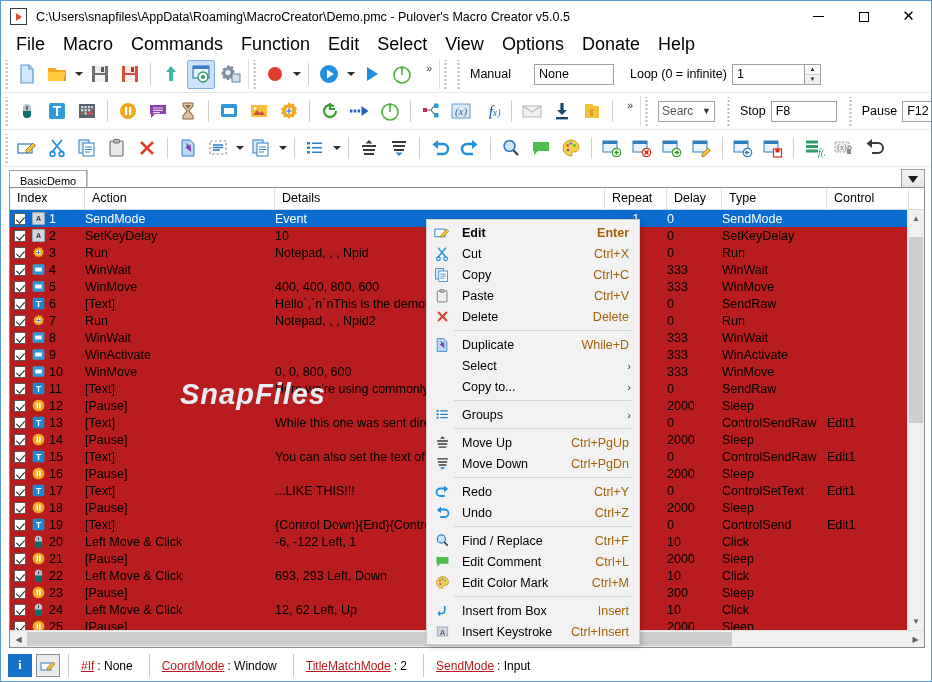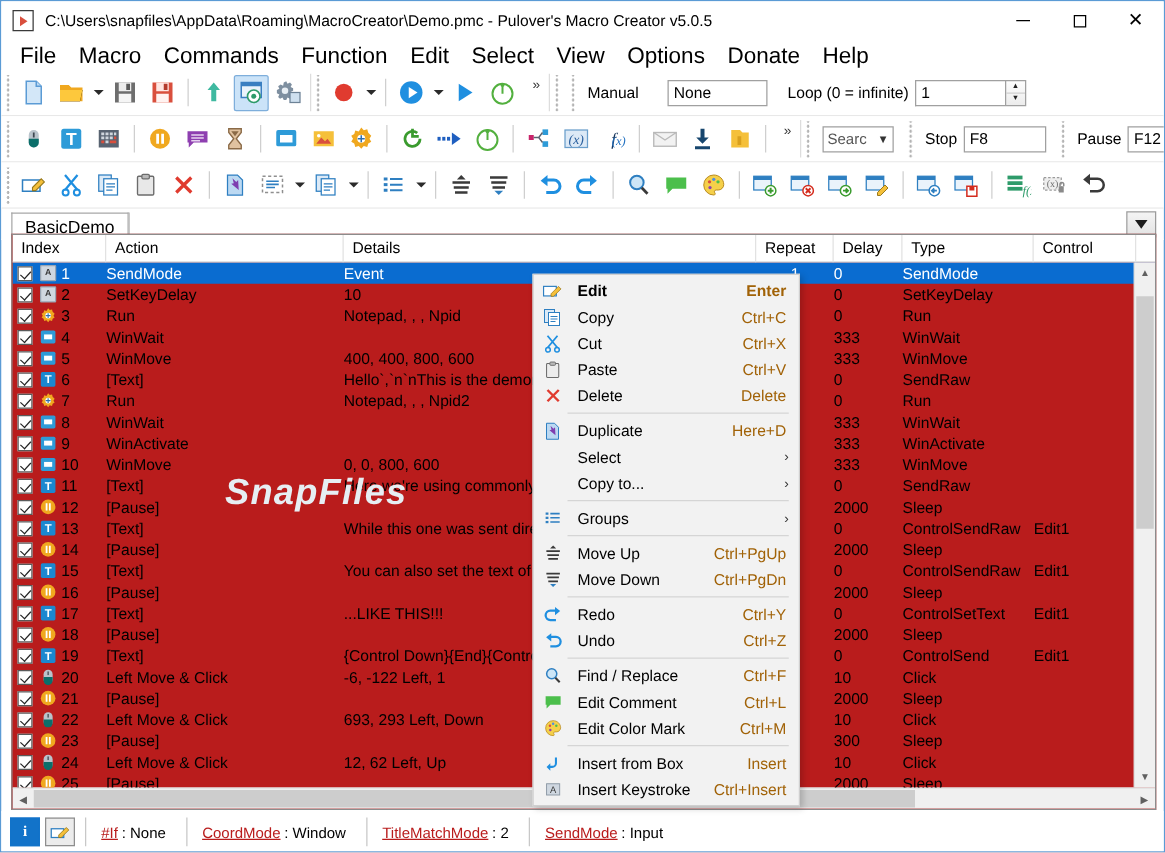--- a/index.html
+++ b/index.html
@@ -193,21 +193,21 @@
     align-items: flex-end;
     padding-left: 8px;
     background: #ffffff;
     position: relative;
     border-bottom: 1px solid #ffffff;
   }
   .tab {
     height: 21px;
     padding: 0 10px;
     display: flex; align-items: center;
-    font-size: 14px;
+    font-size: 11px;
     background: #ffffff;
     border: 1px solid #a8a8a8;
     border-bottom: none;
     color: #000;
   }
   .tab-filler {
     flex: 1;
     height: 21px;
     border-left: 1px solid #c8c8c8;
   }
@@ -1469,43 +1469,43 @@
             <rect x="1" y="4" width="12" height="9" fill="#fff" stroke="#2e7fc1" stroke-width="1.1"></rect>
             <path d="M8 11l7-7 2.4 2.4-7 7H8z" fill="#f5c03a" stroke="#9a7a1c" stroke-width="0.7"></path>
           </svg>
         </span>
         <span class="ctxlabel bold">Edit</span>
         <span class="ctxshort bold">Enter</span>
       </div>
       <div class="ctxitem">
         <span class="ctxicon">
           <svg width="16" height="16" viewBox="0 0 20 20">
+            <path d="M5 2l10 12M15 2L5 14" stroke="#1f8fe0" stroke-width="1.8" fill="none"></path>
+            <circle cx="5.5" cy="16" r="2.3" fill="none" stroke="#1f8fe0" stroke-width="1.5"></circle>
+            <circle cx="14.5" cy="16" r="2.3" fill="none" stroke="#1f8fe0" stroke-width="1.5"></circle>
+          </svg>
+        </span>
+        <span class="ctxlabel">Cut</span>
+        <span class="ctxshort">Ctrl+X</span>
+      </div>
+      <div class="ctxitem">
+        <span class="ctxicon">
+          <svg width="16" height="16" viewBox="0 0 20 20">
             <rect x="2" y="2" width="10" height="13" fill="#dceaf7" stroke="#2e7fc1" stroke-width="1"></rect>
             <rect x="6" y="5" width="11" height="13" fill="#fff" stroke="#2e7fc1" stroke-width="1"></rect>
             <g stroke="#2e7fc1" stroke-width="1">
               <path d="M8 9h7M8 11.5h7M8 14h5"></path>
             </g>
           </svg>
         </span>
         <span class="ctxlabel">Copy</span>
         <span class="ctxshort">Ctrl+C</span>
       </div>
       <div class="ctxitem">
         <span class="ctxicon">
-          <svg width="16" height="16" viewBox="0 0 20 20">
-            <path d="M5 2l10 12M15 2L5 14" stroke="#1f8fe0" stroke-width="1.8" fill="none"></path>
-            <circle cx="5.5" cy="16" r="2.3" fill="none" stroke="#1f8fe0" stroke-width="1.5"></circle>
-            <circle cx="14.5" cy="16" r="2.3" fill="none" stroke="#1f8fe0" stroke-width="1.5"></circle>
-          </svg>
-        </span>
-        <span class="ctxlabel">Cut</span>
-        <span class="ctxshort">Ctrl+X</span>
-      </div>
-      <div class="ctxitem">
-        <span class="ctxicon">
           <svg width="15" height="16" viewBox="0 0 20 20">
             <rect x="3" y="3" width="13" height="15" rx="1" fill="#ececec" stroke="#6b6b6b" stroke-width="1.1"></rect>
             <rect x="6.5" y="1.5" width="6" height="3.5" rx="1" fill="#b9b9b9" stroke="#6b6b6b" stroke-width="1"></rect>
           </svg>
         </span>
         <span class="ctxlabel">Paste</span>
         <span class="ctxshort">Ctrl+V</span>
       </div>
       <div class="ctxitem">
         <span class="ctxicon">
@@ -1518,21 +1518,21 @@
       </div>
       <div class="ctxsep"></div>
       <div class="ctxitem">
         <span class="ctxicon">
           <svg width="16" height="16" viewBox="0 0 20 20">
             <path d="M4 2h8l4 4v12H4z" fill="#bcd9f2" stroke="#2e7fc1" stroke-width="1"></path>
             <path d="M13 14l-6-5 2-.5-1-4 3 3 1.5-1.5z" fill="#7e3fb0"></path>
           </svg>
         </span>
         <span class="ctxlabel">Duplicate</span>
-        <span class="ctxshort">Here+D</span>
+        <span class="ctxshort">While+D</span>
       </div>
       <div class="ctxitem">
         <span class="ctxicon"></span>
         <span class="ctxlabel">Select</span>
         <span class="ctxsub">›</span>
       </div>
       <div class="ctxitem">
         <span class="ctxicon"></span>
         <span class="ctxlabel">Copy to...</span>
         <span class="ctxsub">›</span>

